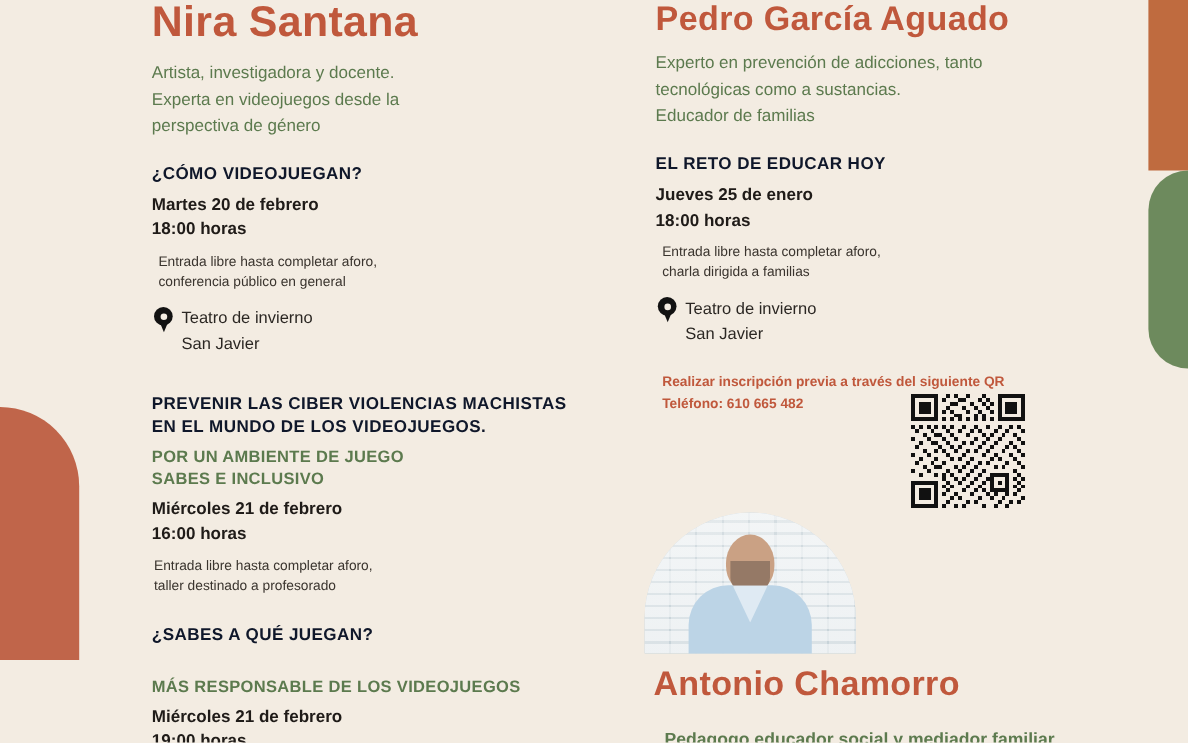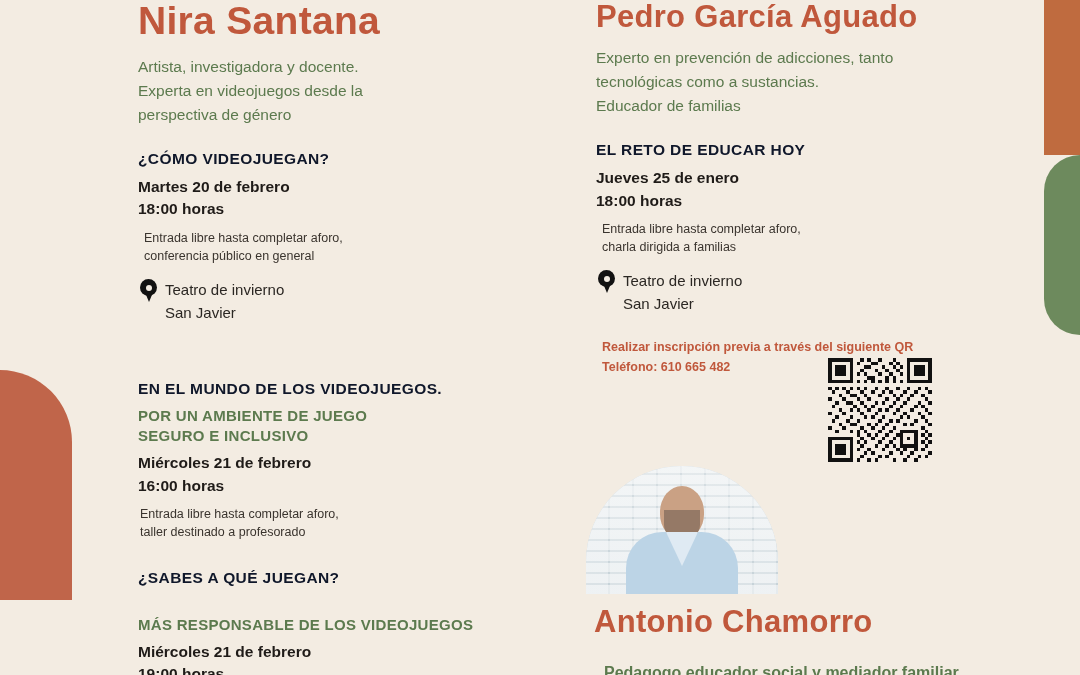--- a/index.html
+++ b/index.html
@@ -271,26 +271,26 @@
       </span>
       <span class="place-text">
         <span>Teatro de invierno</span><br>
         <span>San Javier</span>
       </span>
     </div>
   </div>
 
   <div style="margin-bottom:26px;">
     <p class="talk-title">
-      <br>
+      <span>PREVENIR LAS CIBER VIOLENCIAS MACHISTAS</span><br>
       <span>EN EL MUNDO DE LOS VIDEOJUEGOS.</span>
     </p>
     <p class="talk-subtitle">
       <span>POR UN AMBIENTE DE JUEGO</span><br>
-      <span>SEGURO E INCLUSIVO</span>
+      <span>SABES E INCLUSIVO</span>
     </p>
     <p class="date">
       <span>Miércoles 21 de febrero</span><br>
       <span>16:00 horas</span>
     </p>
     <p class="note" style="margin-left:2px;">
       <span>Entrada libre hasta completar aforo,</span><br>
       <span>taller destinado a profesorado</span>
     </p>
   </div>

